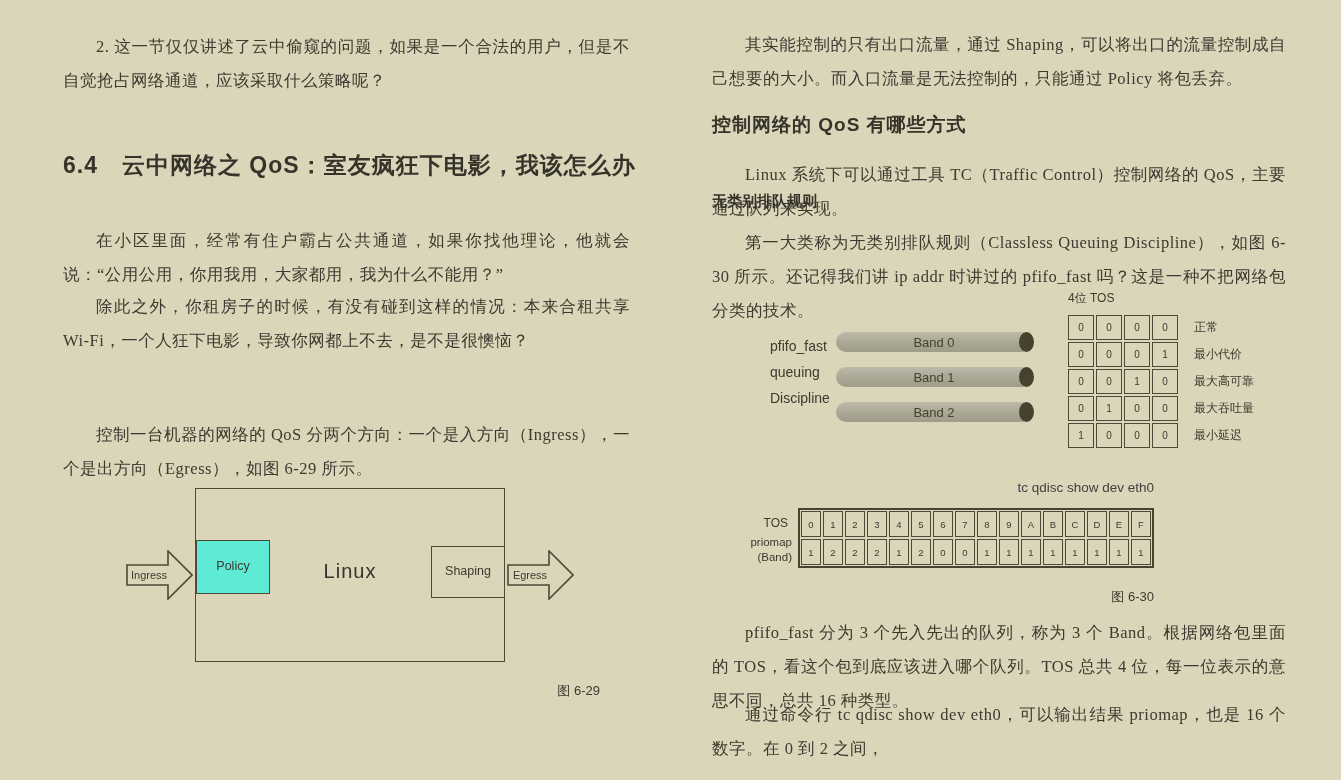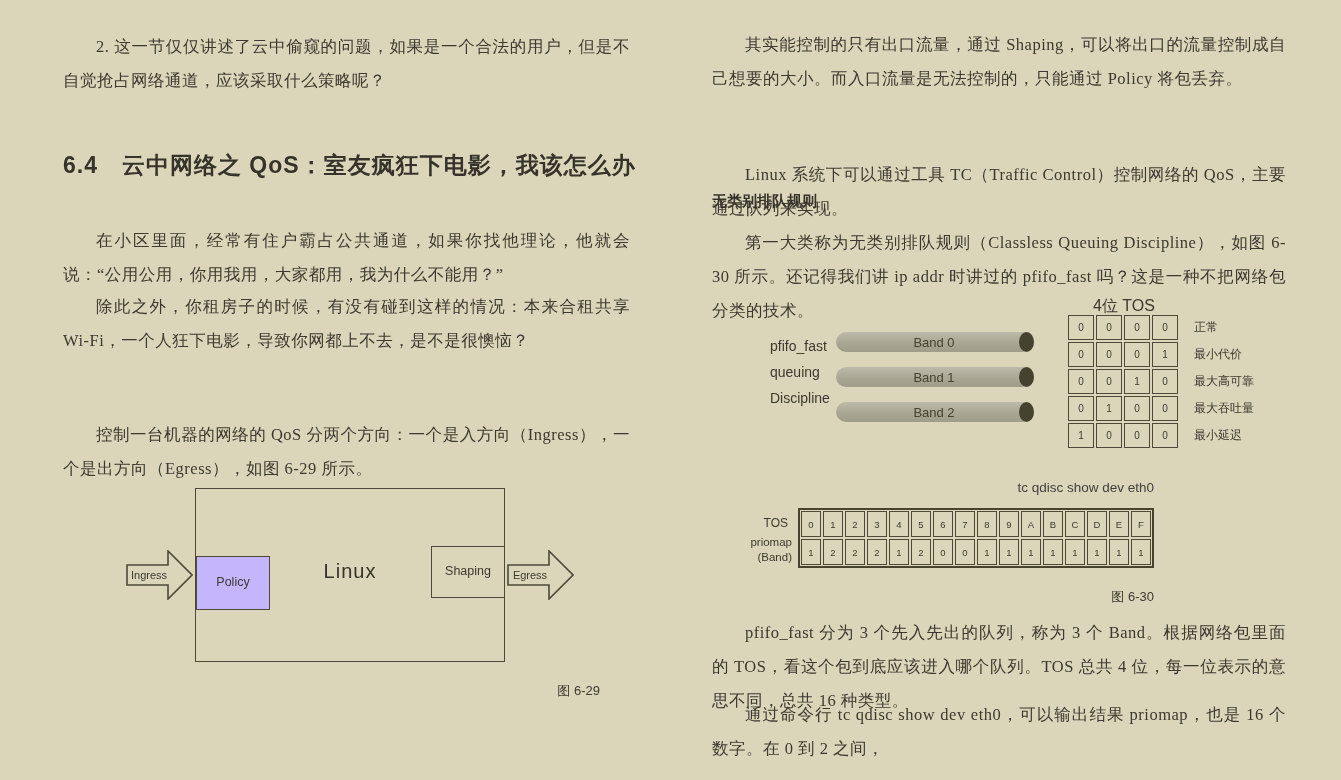--- a/index.html
+++ b/index.html
@@ -75,22 +75,22 @@
     position:absolute; left:0; top:0; width:100%; height:100%;
     display:flex; align-items:center; justify-content:center;
     font-family:"Liberation Sans", sans-serif; font-size:13px; color:#45422f;
   }
   .band-cap {
     position:absolute; right:-2px; top:0; width:15px; height:20px;
     border-radius:50%; background:#45422f;
   }
   .tos-title {
     position:absolute; left:398px; top:2px; width:112px;
-    text-align:center; font-family:"Liberation Sans", sans-serif;
-    font-size:16px; color:#3c3a30;margin-top:6px;
+    text-align:left; font-family:"Liberation Sans", sans-serif;
+    font-size:12px; color:#3c3a30;
   }
   .matrix {
     position:absolute; left:398px; top:27px;
     display:grid; grid-template-columns:repeat(4,26px); grid-auto-rows:25px;
     gap:2px;
   }
   .mcell {
     border:1.2px solid #4e4938; display:flex; align-items:center; justify-content:center;
     font-family:"Liberation Sans", sans-serif; font-size:10px; color:#3c3a30;
   }
@@ -141,21 +141,21 @@
 
 
   <p class="blk para pl-col" style="top:418px">控制一台机器的网络的 QoS 分两个方向：一个是入方向（Ingress），一个是出方向（Egress），如图 6-29 所示。</p>
 
   <div class="blk fig29">
 
     <div class="box" style="left:195px; top:8px; width:310px; height:174px;"></div>
 
     <div class="linux-label" style="left:300px; top:80px; width:100px;">Linux</div>
 
-    <div class="box" style="left:196px; top:76px; width:74px; height:54px; background:#c4b5fd;">
+    <div class="box" style="left:196px; top:60px; width:74px; height:54px; background:#5eead4;">
       <span class="box-label" style="top:18px; font-size:12.5px;">Policy</span>
     </div>
 
     <div class="box" style="left:431px; top:66px; width:74px; height:52px; background:#dbd5b9;">
       <span class="box-label" style="top:17px; font-size:12.5px;">Shaping</span>
     </div>
 
     <div class="arrow-wrap" style="left:126px; top:70px;">
       <svg width="67" height="50" viewBox="0 0 67 50">
         <polygon points="1,15 42,15 42,1 66,25 42,49 42,35 1,35" fill="none" stroke="#4e4938" stroke-width="1.6"></polygon>
@@ -171,20 +171,21 @@
     </div>
 
     <div class="caption" style="position:absolute; left:100px; top:202px; width:500px;">图 6-29</div>
   </div>
 </section>
 
 <section class="page page-right">
 
   <p class="blk para pr-col" style="top:28px">其实能控制的只有出口流量，通过 Shaping，可以将出口的流量控制成自己想要的大小。而入口流量是无法控制的，只能通过 Policy 将包丢弃。</p>
 
+  <h2 class="blk pr-col h-section" style="top:112px">控制网络的 QoS 有哪些方式</h2>
 
   <p class="blk para pr-col" style="top:158px">Linux 系统下可以通过工具 TC（Traffic Control）控制网络的 QoS，主要通过队列来实现。</p>
 
   <h3 class="blk pr-col h-sub" style="top:192px">无类别排队规则</h3>
 
   <p class="blk para pr-col" style="top:226px">第一大类称为无类别排队规则（Classless Queuing Discipline），如图 6-30 所示。还记得我们讲 ip addr 时讲过的 pfifo_fast 吗？这是一种不把网络包分类的技术。</p>
 
   <div class="blk fig30">
 
     <div class="qdisc-label" style="top:50px">pfifo_fast</div>

